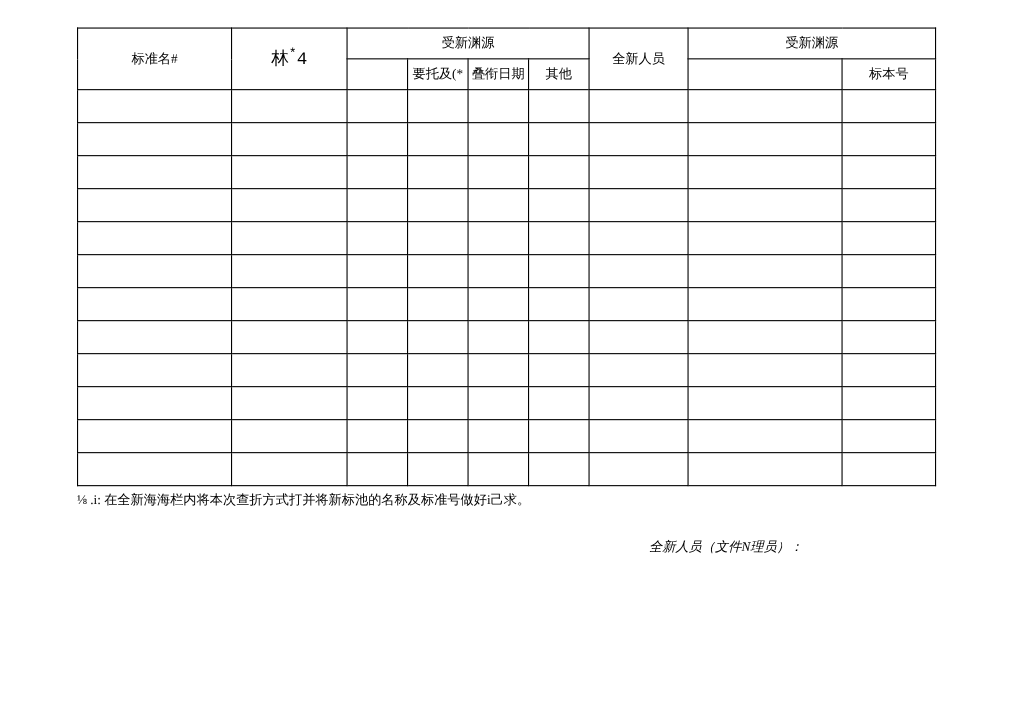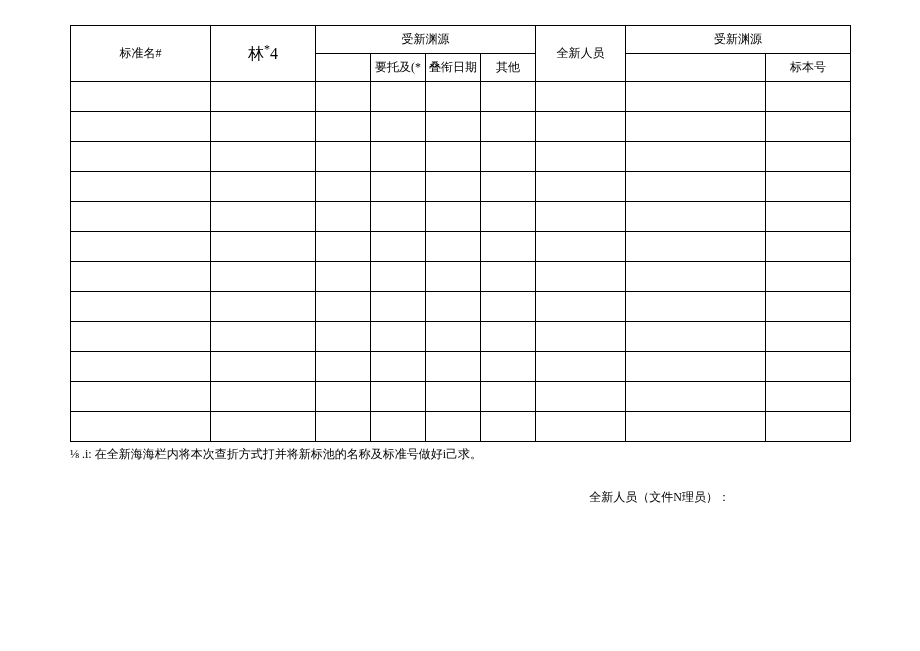--- a/index.html
+++ b/index.html
@@ -39,34 +39,36 @@
     .col-code { width: 105px; }
     .col-src { width: 55px; }
     .col-src1 { width: 55px; }
     .col-src2 { width: 55px; }
     .col-src3 { width: 55px; }
     .col-date { width: 90px; }
     .col-rec1 { width: 140px; }
     .col-rec2 { width: 85px; }
     .big-code {
       font-size: 16px;
+      font-family: Liberation Mono, monospace;
     }
     .big-code .asterisk {
       vertical-align: super;
       font-size: 12px;
     }
     .note {
       margin-top: 4px;
       font-size: 12px;
     }
     .signature {
       margin-top: 26px;
       text-align: right;
       padding-right: 120px;
       font-size: 12px;
+      font-style: italic;
     }
   </style>
 </head>
 <body>
 
 <table>
   <colgroup>
     <col class="col-name">
     <col class="col-code">
     <col class="col-src">

